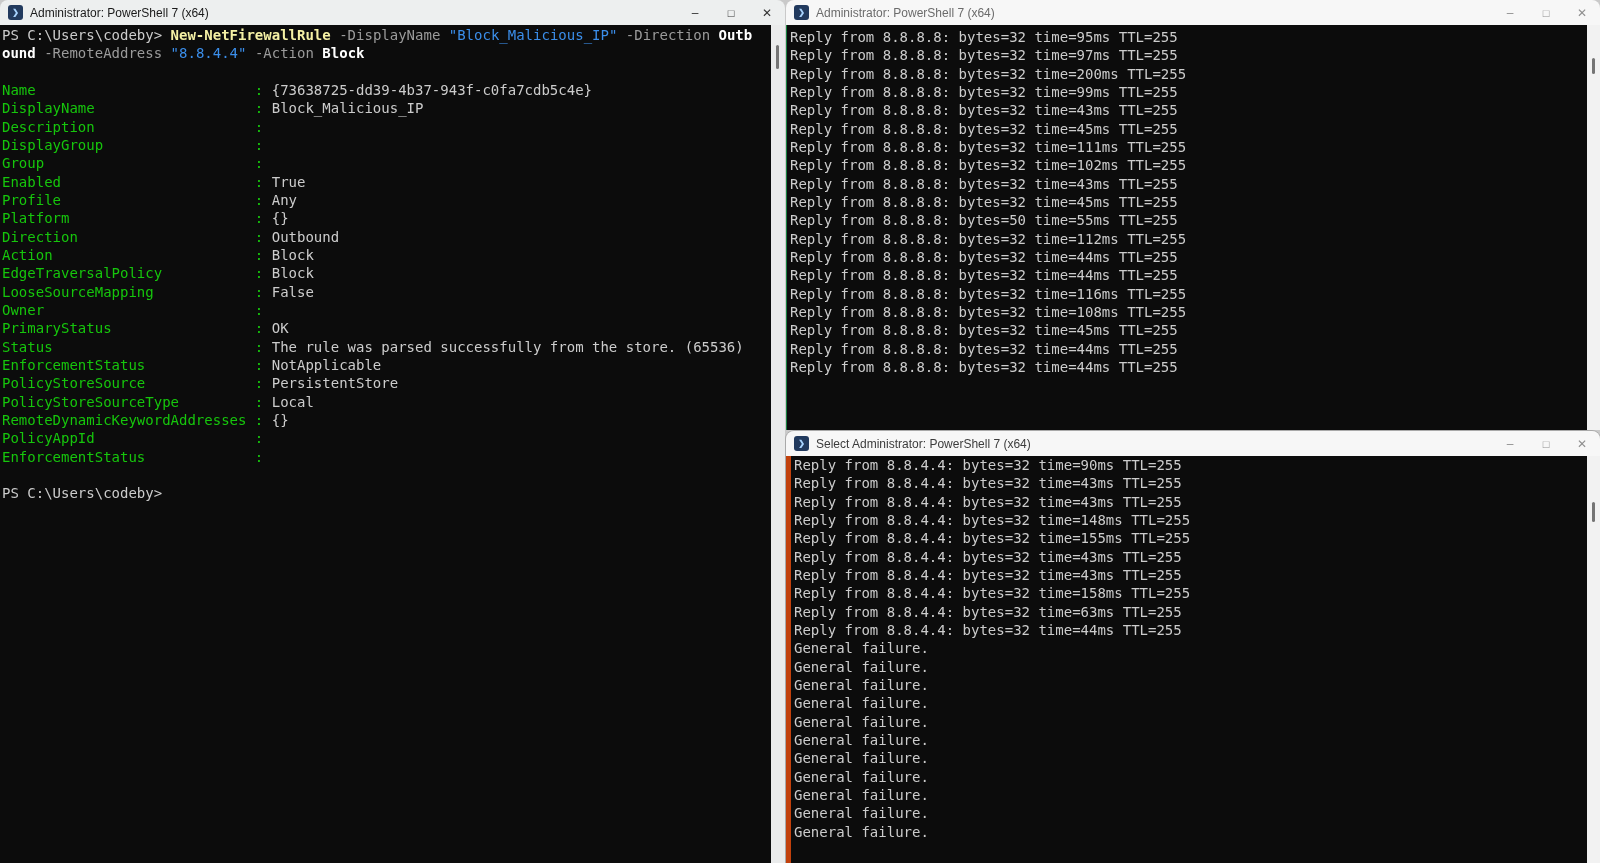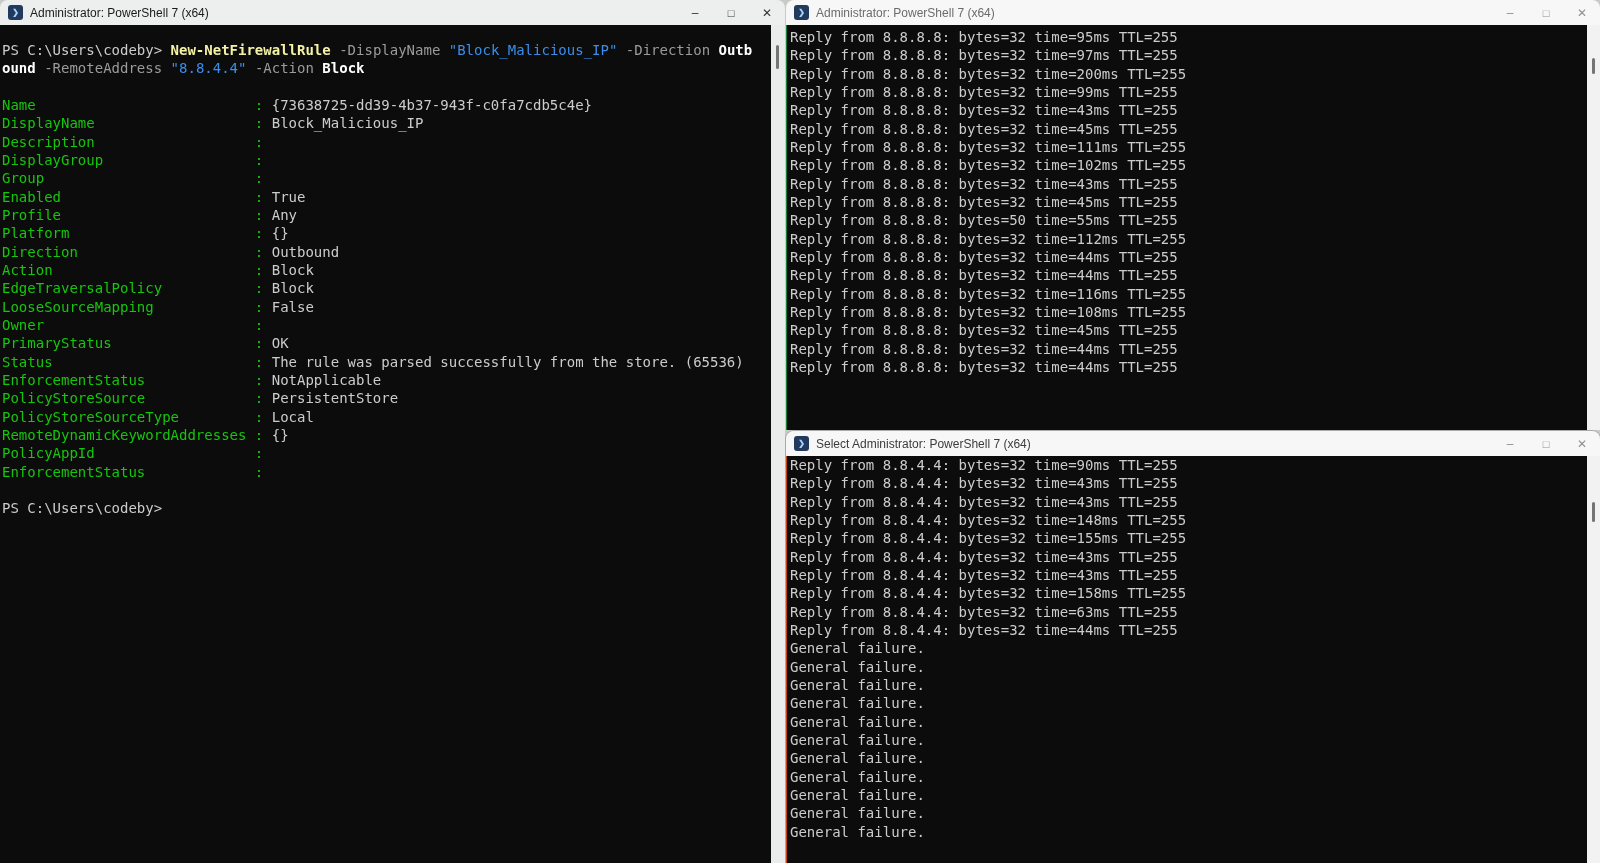--- a/index.html
+++ b/index.html
@@ -20,23 +20,23 @@
     font-size:8px;font-weight:bold;margin-right:7px;flex:0 0 auto;}
   .title{white-space:nowrap;overflow:hidden;}
   .controls{margin-left:auto;display:flex;height:100%;}
   .ctrl{width:36px;height:100%;display:flex;align-items:center;justify-content:center;
     font-size:12px;cursor:default;}
   .ctrl.max{font-size:11px;}
   #left-window .ctrl{color:#333;}
   #top-right-window .ctrl,#bottom-right-window .ctrl{color:#8f8f8f;}
 
   .console{position:absolute;top:25px;bottom:0;left:0;background:#0c0c0c;overflow:hidden;}
-  #left-window .console{right:14px;padding:16px 0 0 2px;}
+  #left-window .console{right:14px;padding:1px 0 0 2px;}
   #top-right-window .console{right:13px;border-left:1px solid #15803d;padding:3px 0 0 3px;}
-  #bottom-right-window .console{right:13px;border-left:1px solid #c2410c;padding:0 0 0 3px;}
+  #bottom-right-window .console{right:13px;border-left:5px solid #c2410c;padding:0 0 0 3px;}
 
   .scrollbar{position:absolute;top:25px;bottom:0;right:0;}
   #left-window .scrollbar{width:14px;background:#eaebeb;}
   #top-right-window .scrollbar,#bottom-right-window .scrollbar{width:13px;background:#f2f2f2;}
   .thumb{position:absolute;left:5px;width:3px;border-radius:2px;background:#757575;}
   #left-window .thumb{top:20px;height:24px;}
   #top-right-window .thumb{top:33px;height:16px;}
   #bottom-right-window .thumb{top:46px;height:20px;}
 
   pre{margin:0;font-family:"DejaVu Sans Mono","Liberation Mono",monospace;

